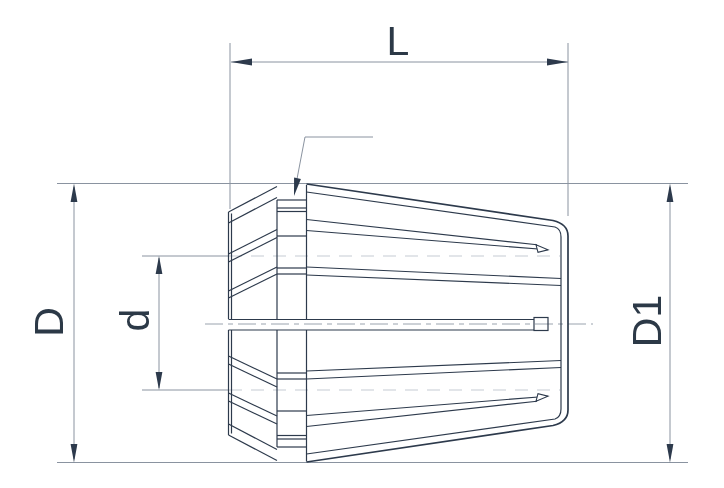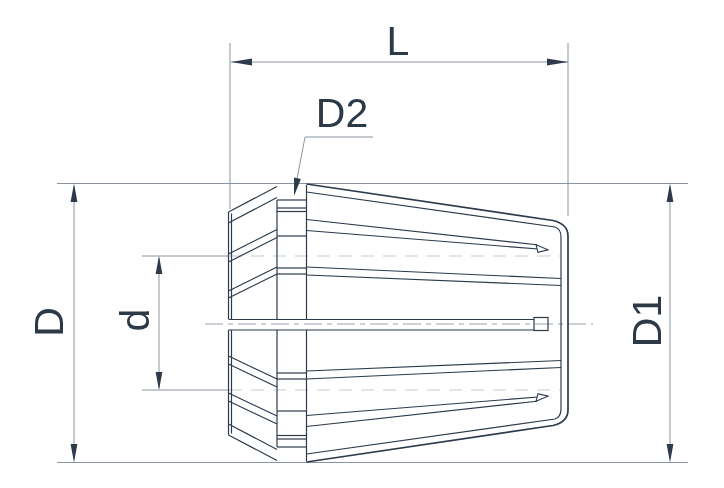--- a/index.html
+++ b/index.html
@@ -143,20 +143,19 @@
 
     <g stroke="#2d3a4c" stroke-width="1.2" fill="none">
       <line x1="228.5" y1="319.5" x2="534" y2="319.5"></line>
       <line x1="228.5" y1="330" x2="534" y2="330"></line>
       <rect x="534" y="317.5" width="14" height="13"></rect>
     </g>
   </svg>
 
   <div class="dim-label" style="left:398px;top:41px;">L</div>
 
-  <div class="dim-label" style="left:342px;top:113px;">D2</div>
 
   <div class="dim-label vertical" style="left:49px;top:322px;">D</div>
 
   <div class="dim-label vertical" style="left:135px;top:320px;">d</div>
 
   <div class="dim-label vertical" style="left:647px;top:321px;">D1</div>
 </div>
 
 </body></html>

